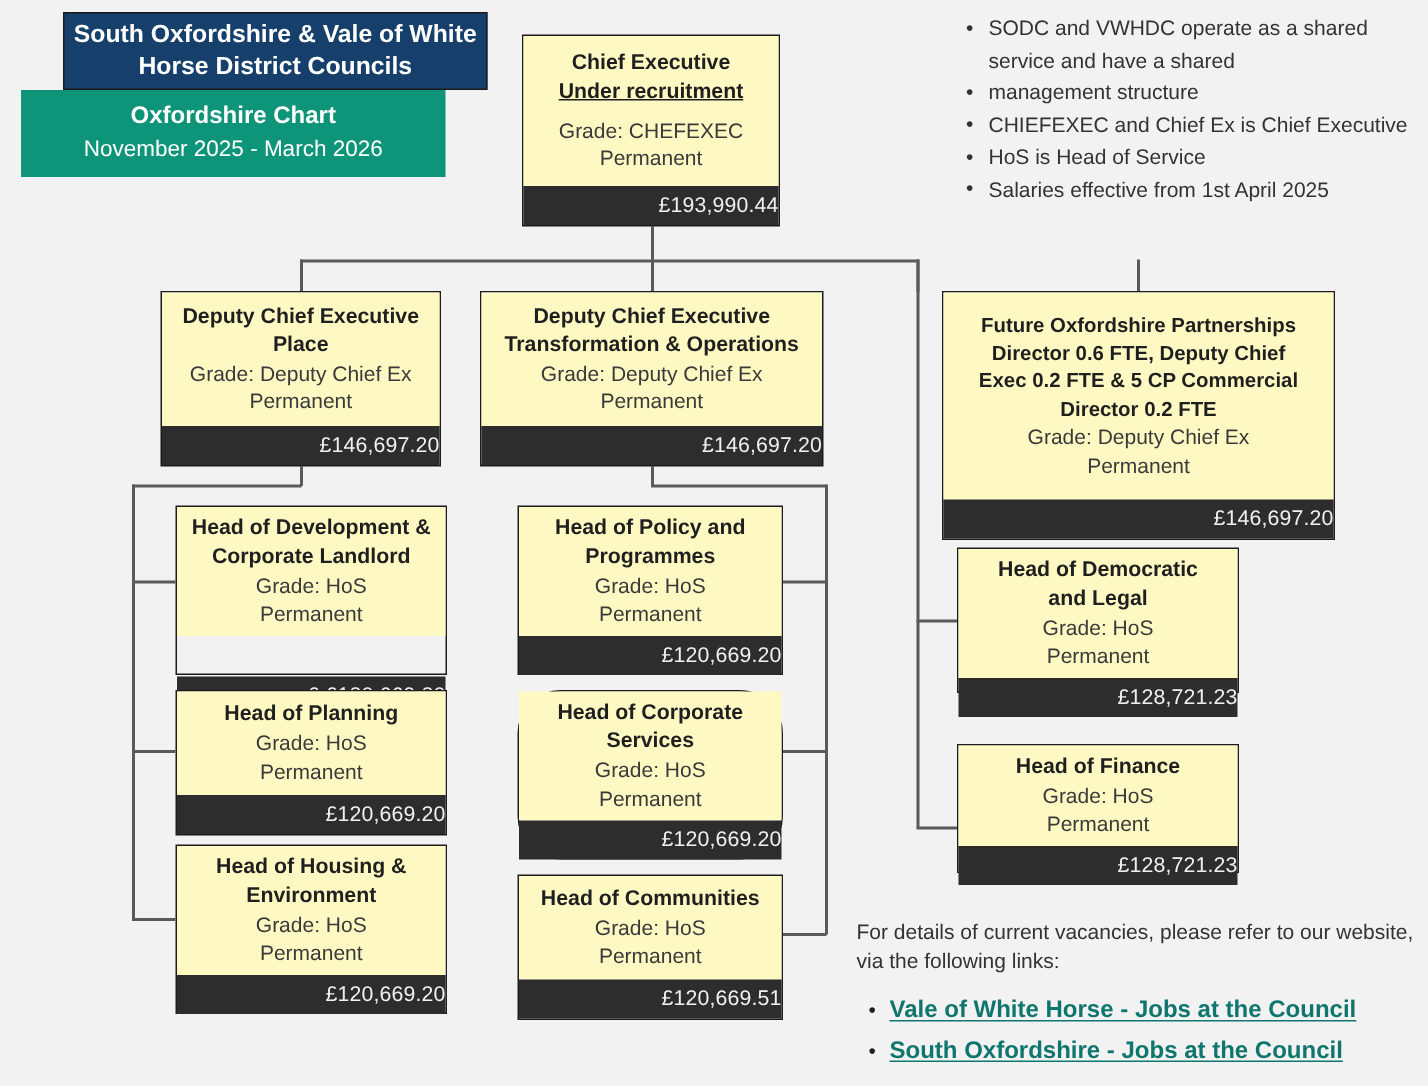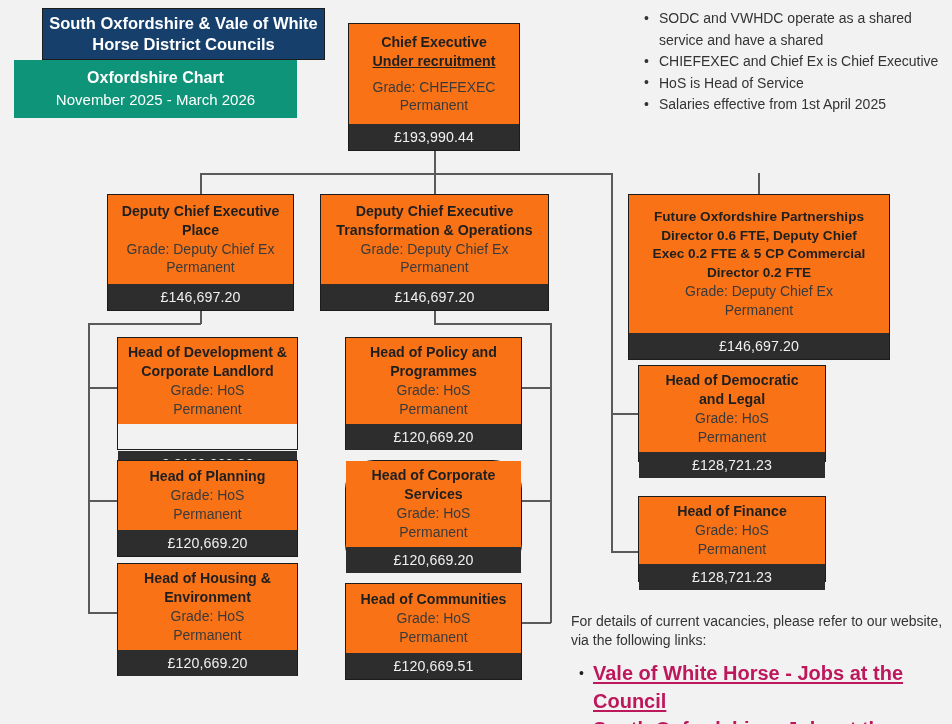--- a/index.html
+++ b/index.html
@@ -34,36 +34,36 @@
     position: absolute; background: #f2f2f2;
     border: 1.4px solid #1c1c1c;
     display: flex; flex-direction: column;
     z-index: 3;
   }
   .node .body {
     flex: 1 1 auto;
     display: flex; flex-direction: column;
     align-items: center; justify-content: center;
     padding: 5px 6px 6px 6px;
-    background: #f97316;
+    background: #fef9c3;
   }
   .node .role {
     font-weight: bold; font-size: 14.2px; line-height: 19px;
     color: #1f1f1f; text-align: center;
   }
   .node .role.small { font-size: 13.6px; line-height: 18.5px; }
   .node .sub {
     font-weight: normal; font-size: 14px; line-height: 18.5px;
     color: #3a3a3a; text-align: center;
   }
   .node .under { text-decoration: underline; text-underline-offset: 1px; }
   .node .salary {
     background: #2d2d2d; color: #f0f0f0;
     font-size: 14.2px; line-height: 26px; height: 26px;
-    text-align: center; letter-spacing: 0.1px;
+    text-align: right; letter-spacing: 0.1px;
   }
 
   
   .ln { position: absolute; background: #5a5a5a; z-index: 1; }
   .vl { width: 1.5px; }
   .hl { height: 1.5px; }
 
   
   .notes { position: absolute; left: 637px; top: 8px; width: 315px; }
   .notes h3 {
@@ -88,40 +88,41 @@
   .footer ul { list-style: none; margin-top: 10px; }
   .footer li {
     position: relative; padding-left: 22px;
     line-height: 27px;
   }
   .footer li::before {
     content: "\2022"; position: absolute; left: 8px; top: 0;
     font-size: 14px; color: #1f1f1f;
   }
   .footer a {
-    font-size: 20px; font-weight: bold; color: #be185d;
+    font-size: 16px; font-weight: bold; color: #0f766e;
     text-decoration: underline; text-underline-offset: 2px;
   }
 </style>
 </head>
 <body>
 
 <div id="root">
 
   <div class="title-navy">
     <span>South Oxfordshire &amp; Vale of White Horse District Councils</span>
   </div>
   <div class="title-teal">
     <span class="l1">Oxfordshire Chart</span>
     <span class="l2">November 2025 - March 2026</span>
   </div>
 
   <div class="notes">
     <ul>
       <li>SODC and VWHDC operate as a shared service and have a shared</li>
+      <li>management structure</li>
       <li>CHIEFEXEC and Chief Ex is Chief Executive</li>
       <li>HoS is Head of Service</li>
       <li>Salaries effective from 1st April 2025</li>
     </ul>
   </div>
 
   <div class="ln vl" style="left:434px; top:150px; height:24px;"></div>
 
   <div class="ln hl" style="left:200px; top:173px; width:412px;"></div>
 

